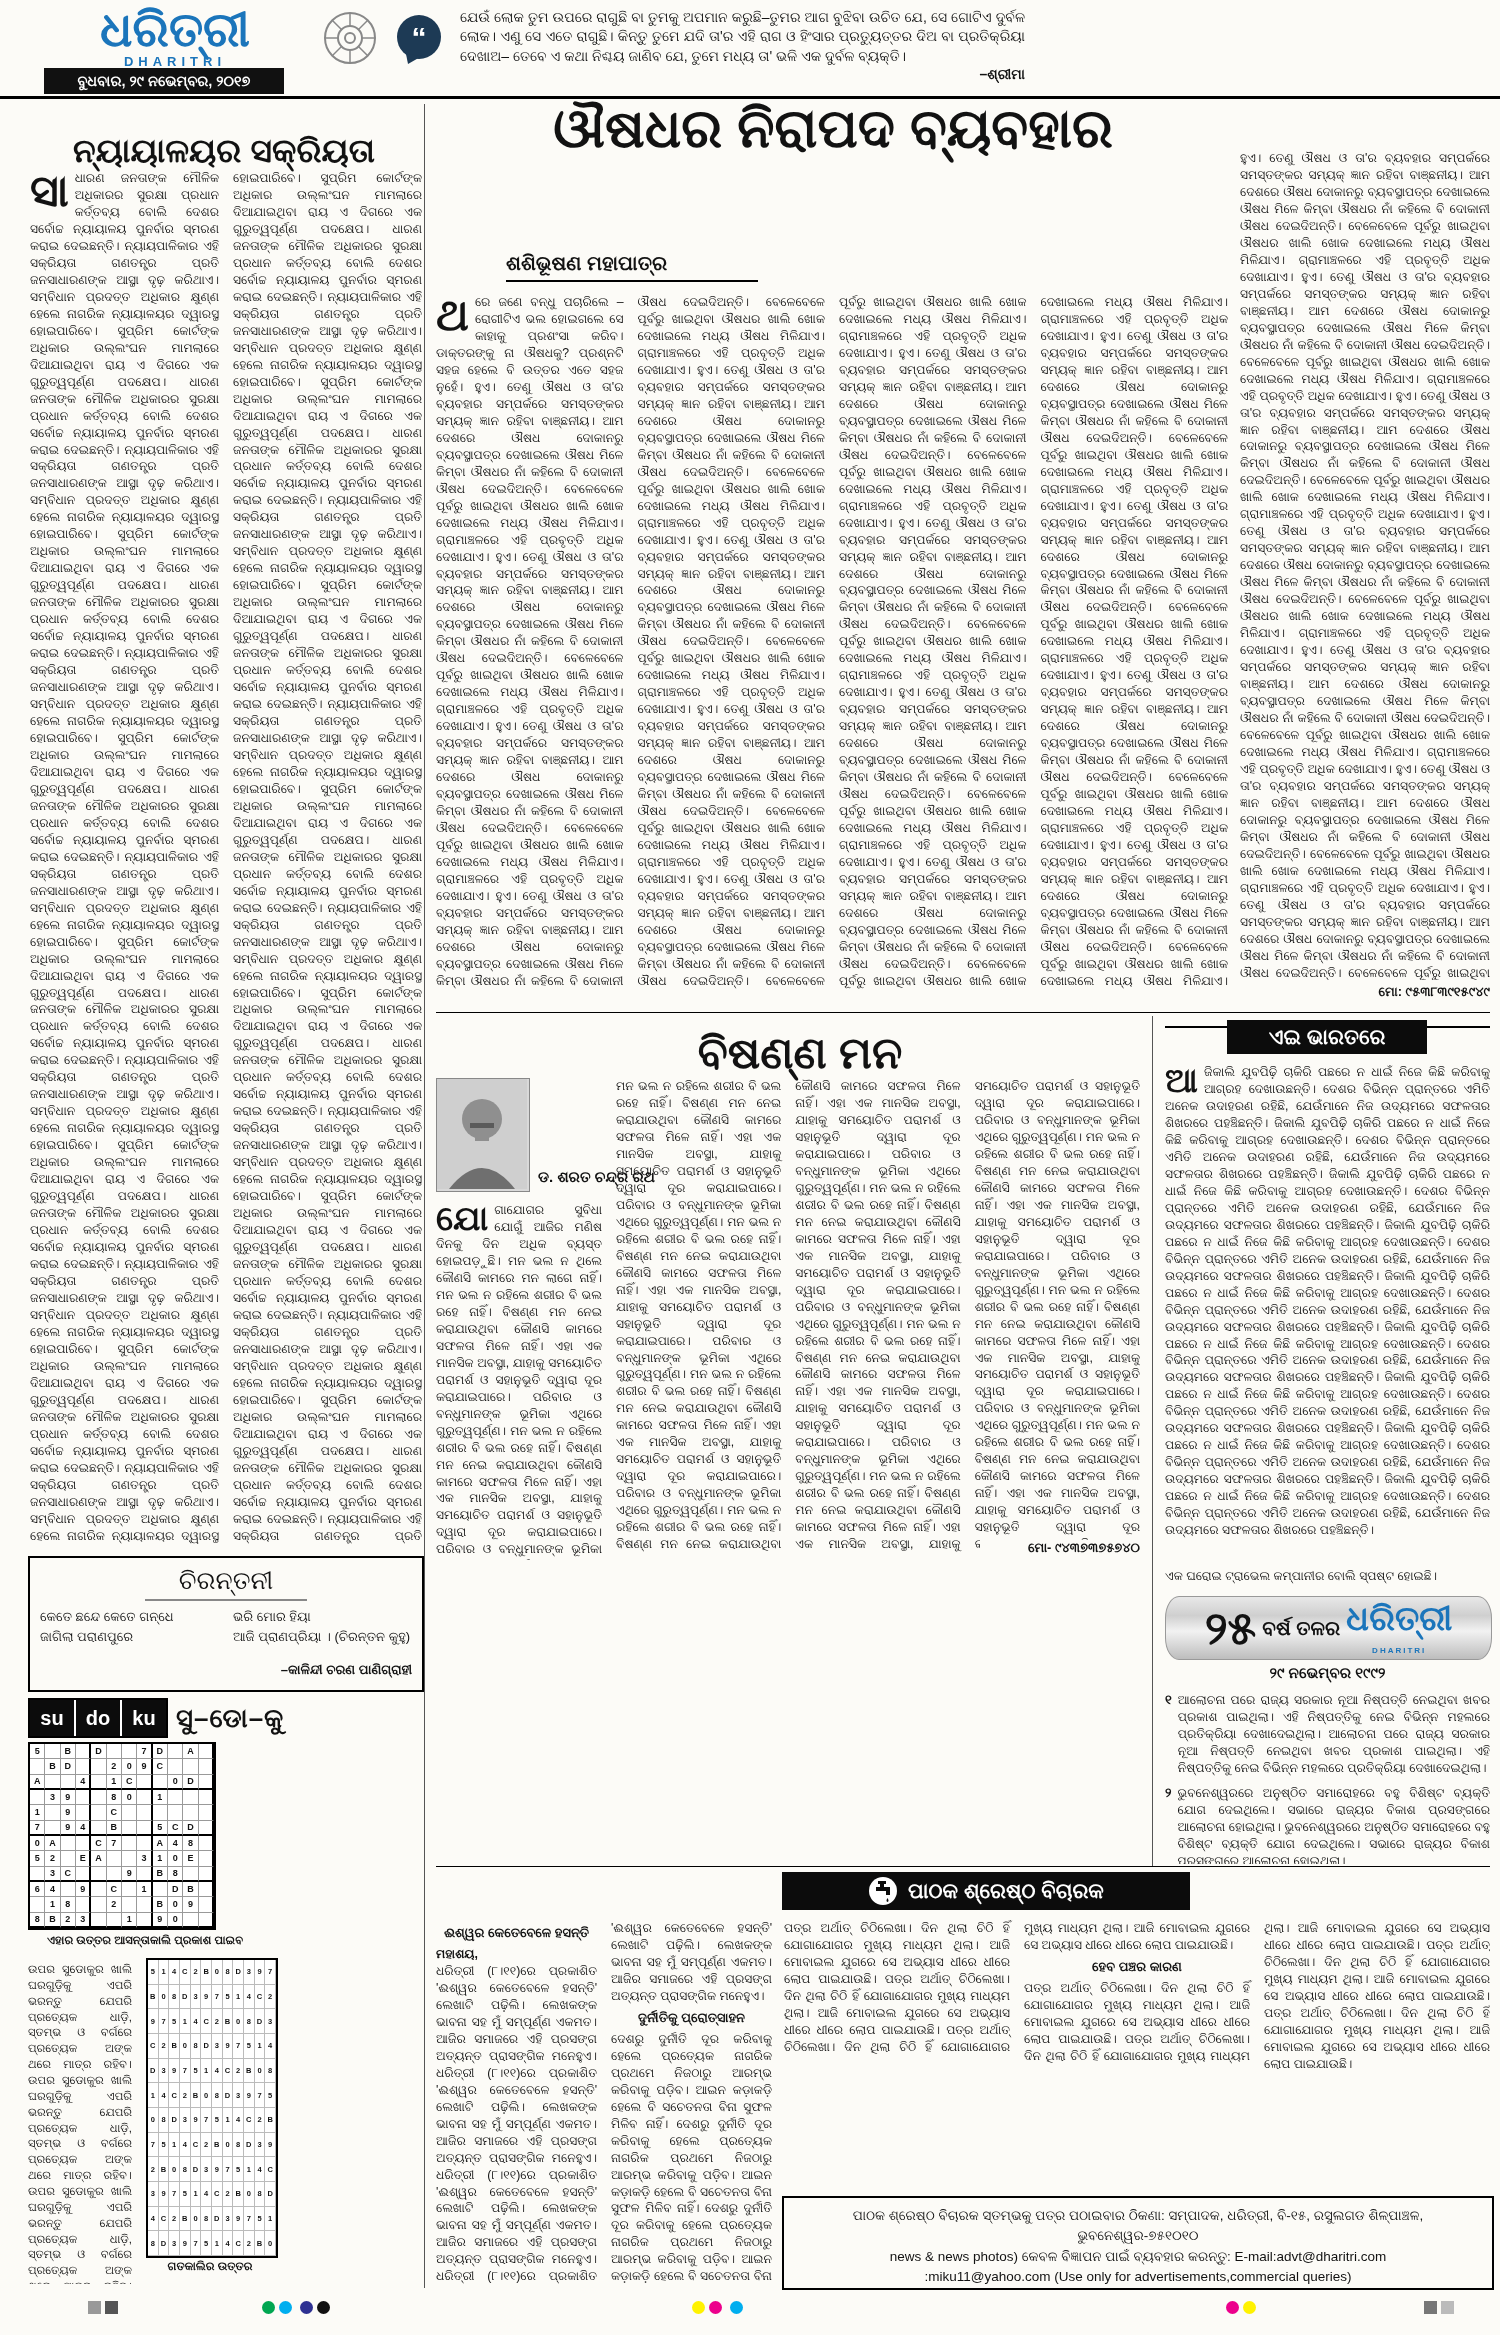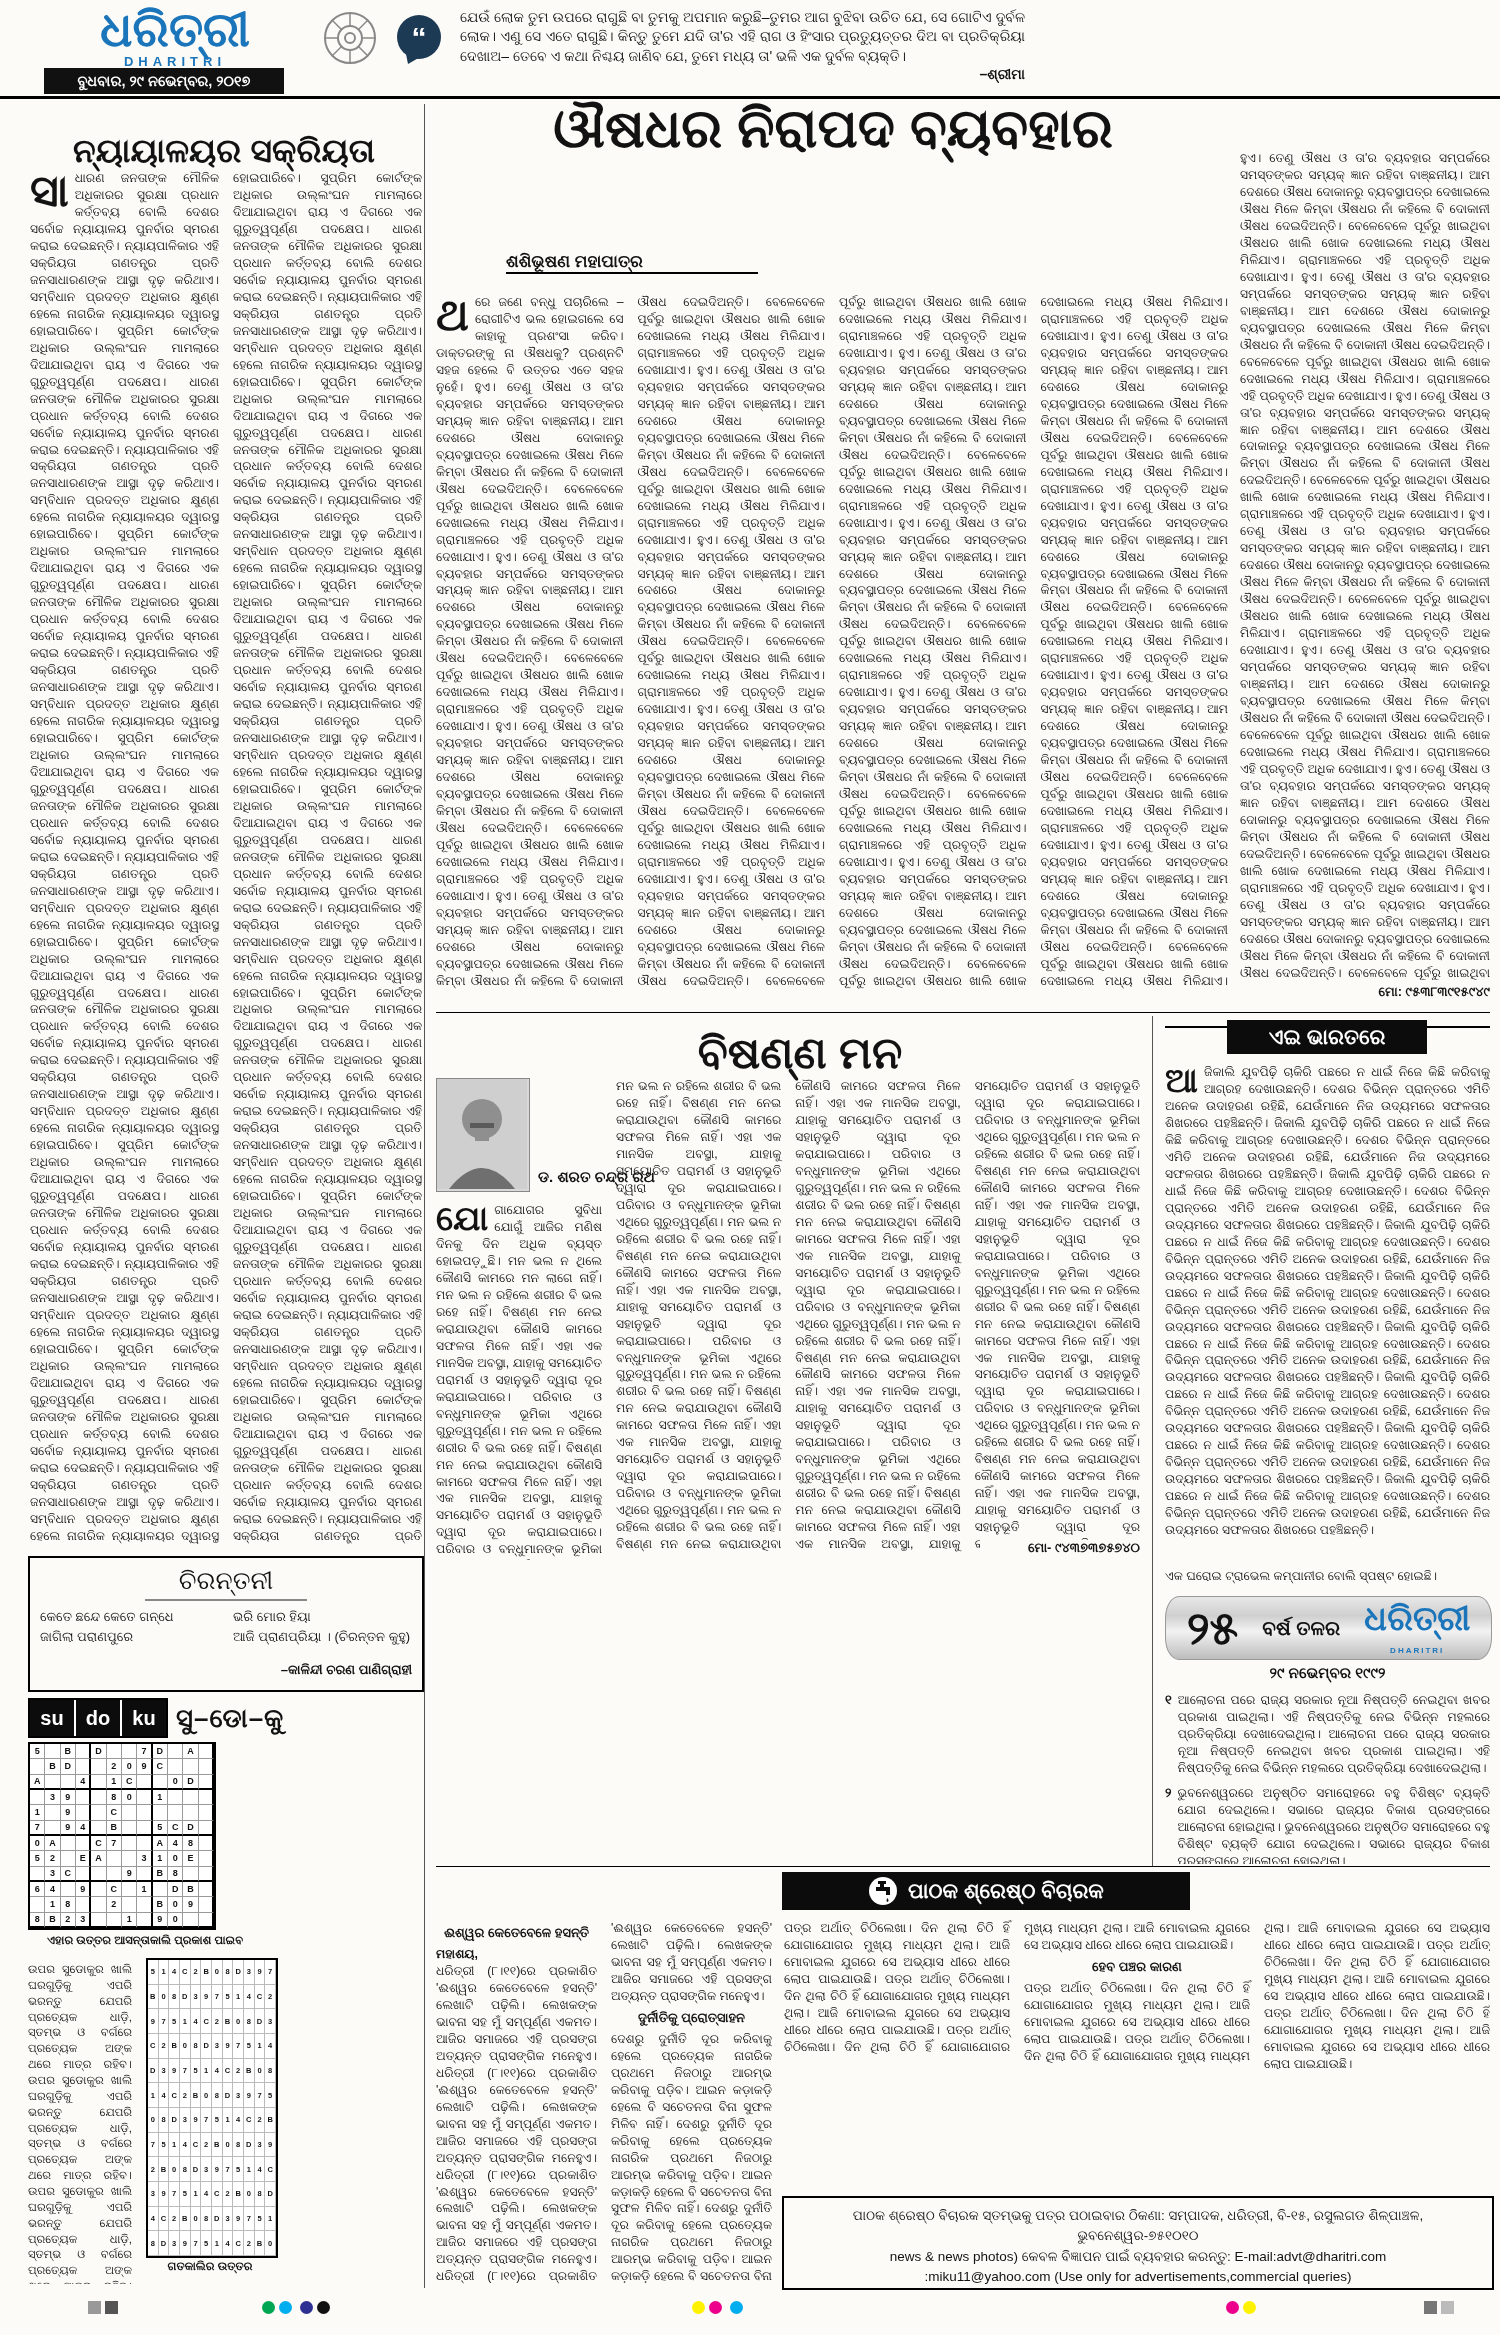--- a/index.html
+++ b/index.html
@@ -18,21 +18,21 @@
   .section-title{font-size:50px;font-weight:bold;letter-spacing:1px;}
   .pagenum{font-size:54px;font-weight:bold;}
   .dotted-sep{border-left:3px dotted #333;height:80px;margin:0 20px;}
   .toprule{border-top:3px solid #000;}
   .vrule{width:1px;background:#555;}
   .hrule{height:1px;background:#000;}
   
   .headline-lg{font-size:54px;font-weight:bold;line-height:1.05;}
   .headline-md{font-size:44px;font-weight:bold;}
   .headline-sm{font-size:33px;font-weight:bold;margin-top:24px;}
-  .byline{font-size:17px;font-weight:bold;border-bottom:2px solid #000;}
+  .byline{font-size:20px;font-weight:bold;border-bottom:2px solid #000;padding-bottom:5px;}
   .body-txt{font-size:12.3px;line-height:1.38;overflow:hidden;}
   .cols2{column-count:2;column-gap:14px;}
   .cols3{column-count:3;column-gap:14px;}
   .cols4{column-count:4;column-gap:14px;}
   .dropcap{float:left;font-size:44px;font-weight:bold;line-height:0.85;padding:2px 6px 0 0;}
   .blackbox-hdr{background:#0c0c0c;color:#fff;font-size:21px;font-weight:bold;
                 display:flex;align-items:center;justify-content:center;gap:10px;}
   .signoff{font-size:13px;font-weight:bold;text-align:right;}
   
   .chira{border:2px solid #000;padding:8px 10px;}
@@ -46,21 +46,21 @@
   .sudoku-grid{display:grid;grid-template-columns:repeat(12,1fr);grid-template-rows:repeat(12,1fr);
                border:2.5px solid #000;background:#fff;}
   .scell{border-right:1px solid #999;border-bottom:1px solid #999;display:flex;align-items:center;
          justify-content:center;font-weight:bold;}
   .scell.tr{border-right:2px solid #000;} .scell.tb{border-bottom:2px solid #000;}
   .sol-grid{display:grid;grid-template-columns:repeat(12,1fr);grid-template-rows:repeat(12,1fr);
             border:2px solid #000;background:#fff;}
   .capt{font-size:11.5px;font-weight:bold;}
   
   .banner25{background:linear-gradient(180deg,#e8e8e8,#cfcfcf 30%,#f2f2f2 55%,#bdbdbd);
-            border:1px solid #999;border-radius:14px/22px;display:flex;align-items:center;justify-content:center;gap:24px;}
+            border:1px solid #999;border-radius:14px/22px;display:flex;align-items:center;justify-content:center;gap:6px;}
   .banner25 .n{font-size:46px;font-weight:900;}
   .banner25 .t{font-size:20px;font-weight:bold;}
   .banner25 .lg{font-size:34px;font-weight:900;color:#1b75bb;}
   .item-row{display:flex;gap:6px;margin-bottom:8px;}
   .item-mk{font-weight:bold;font-size:13px;}
   
   .letter-h{font-size:13px;font-weight:bold;text-align:center;margin:4px 0;}
   .contact-box{border:2px solid #000;padding:8px 10px;font-size:13.5px;line-height:1.5;text-align:center;}
   
   .photo-frame{border:1px solid #888;background:#d9d9d9;}

